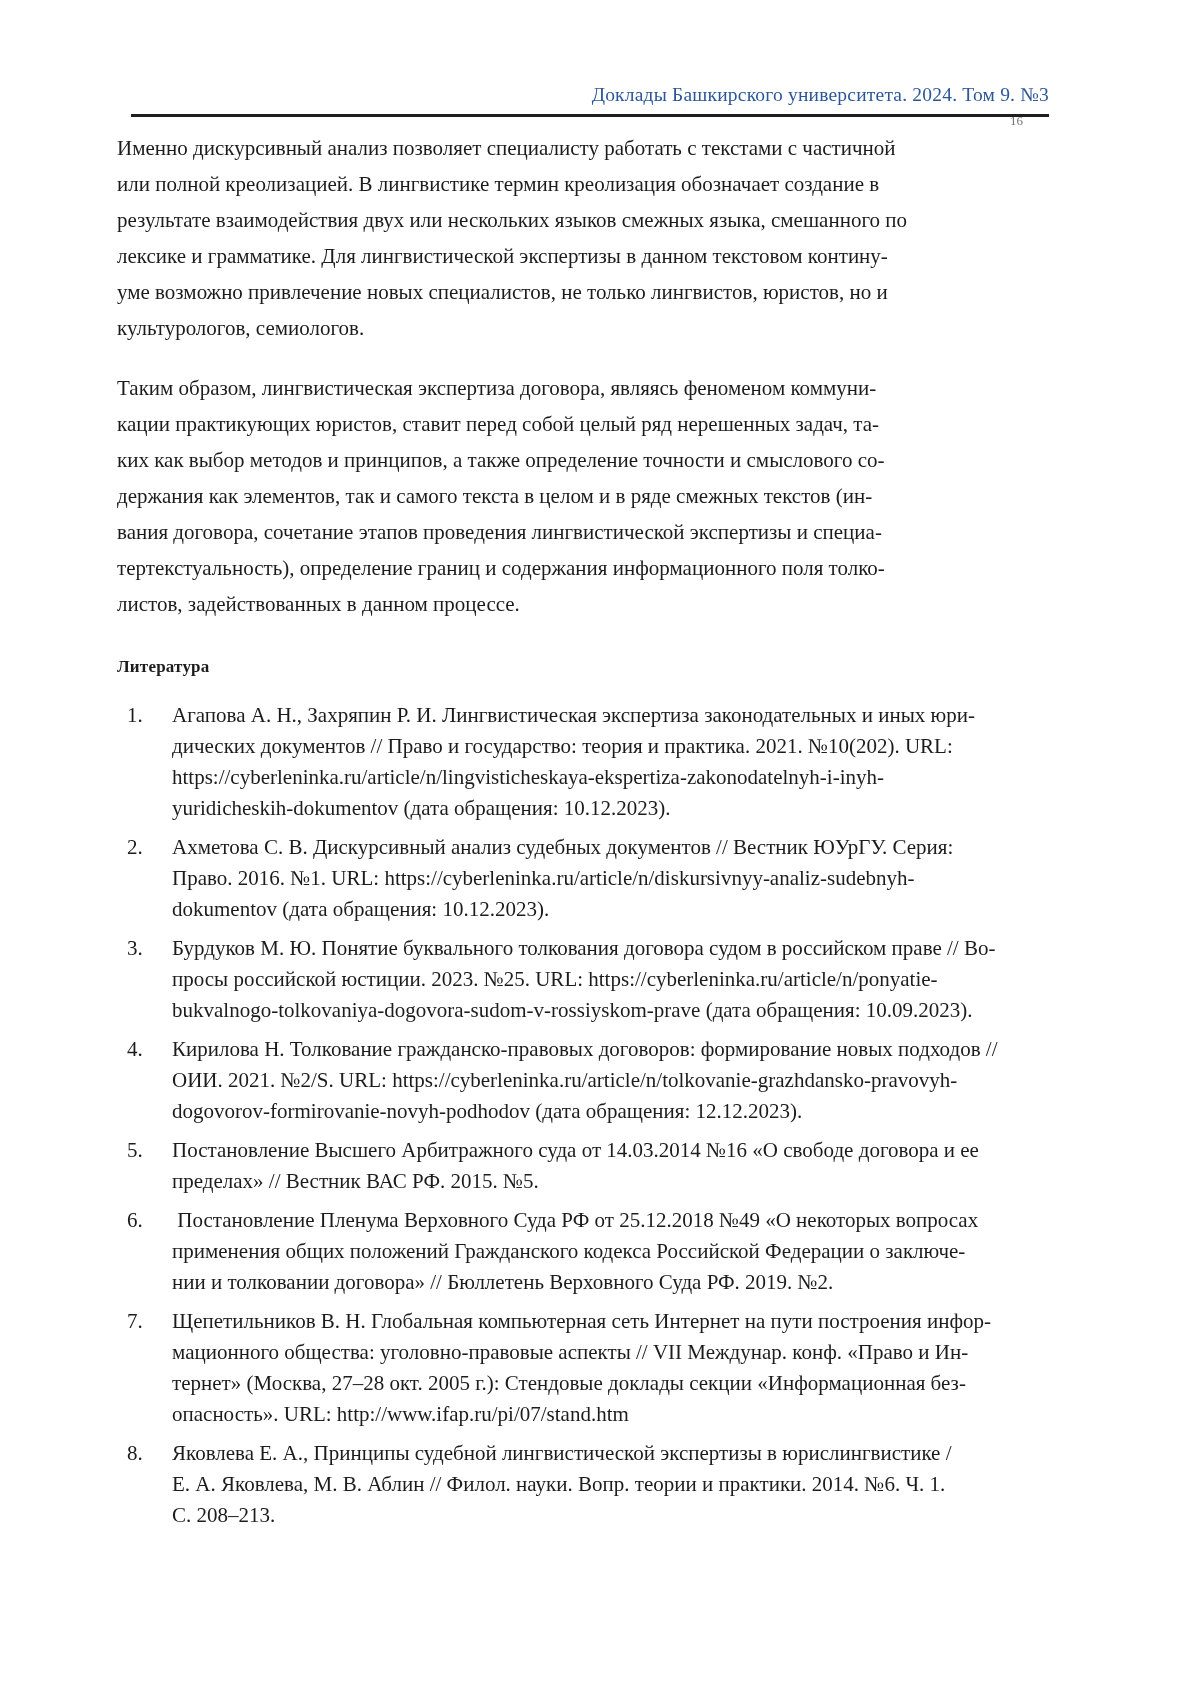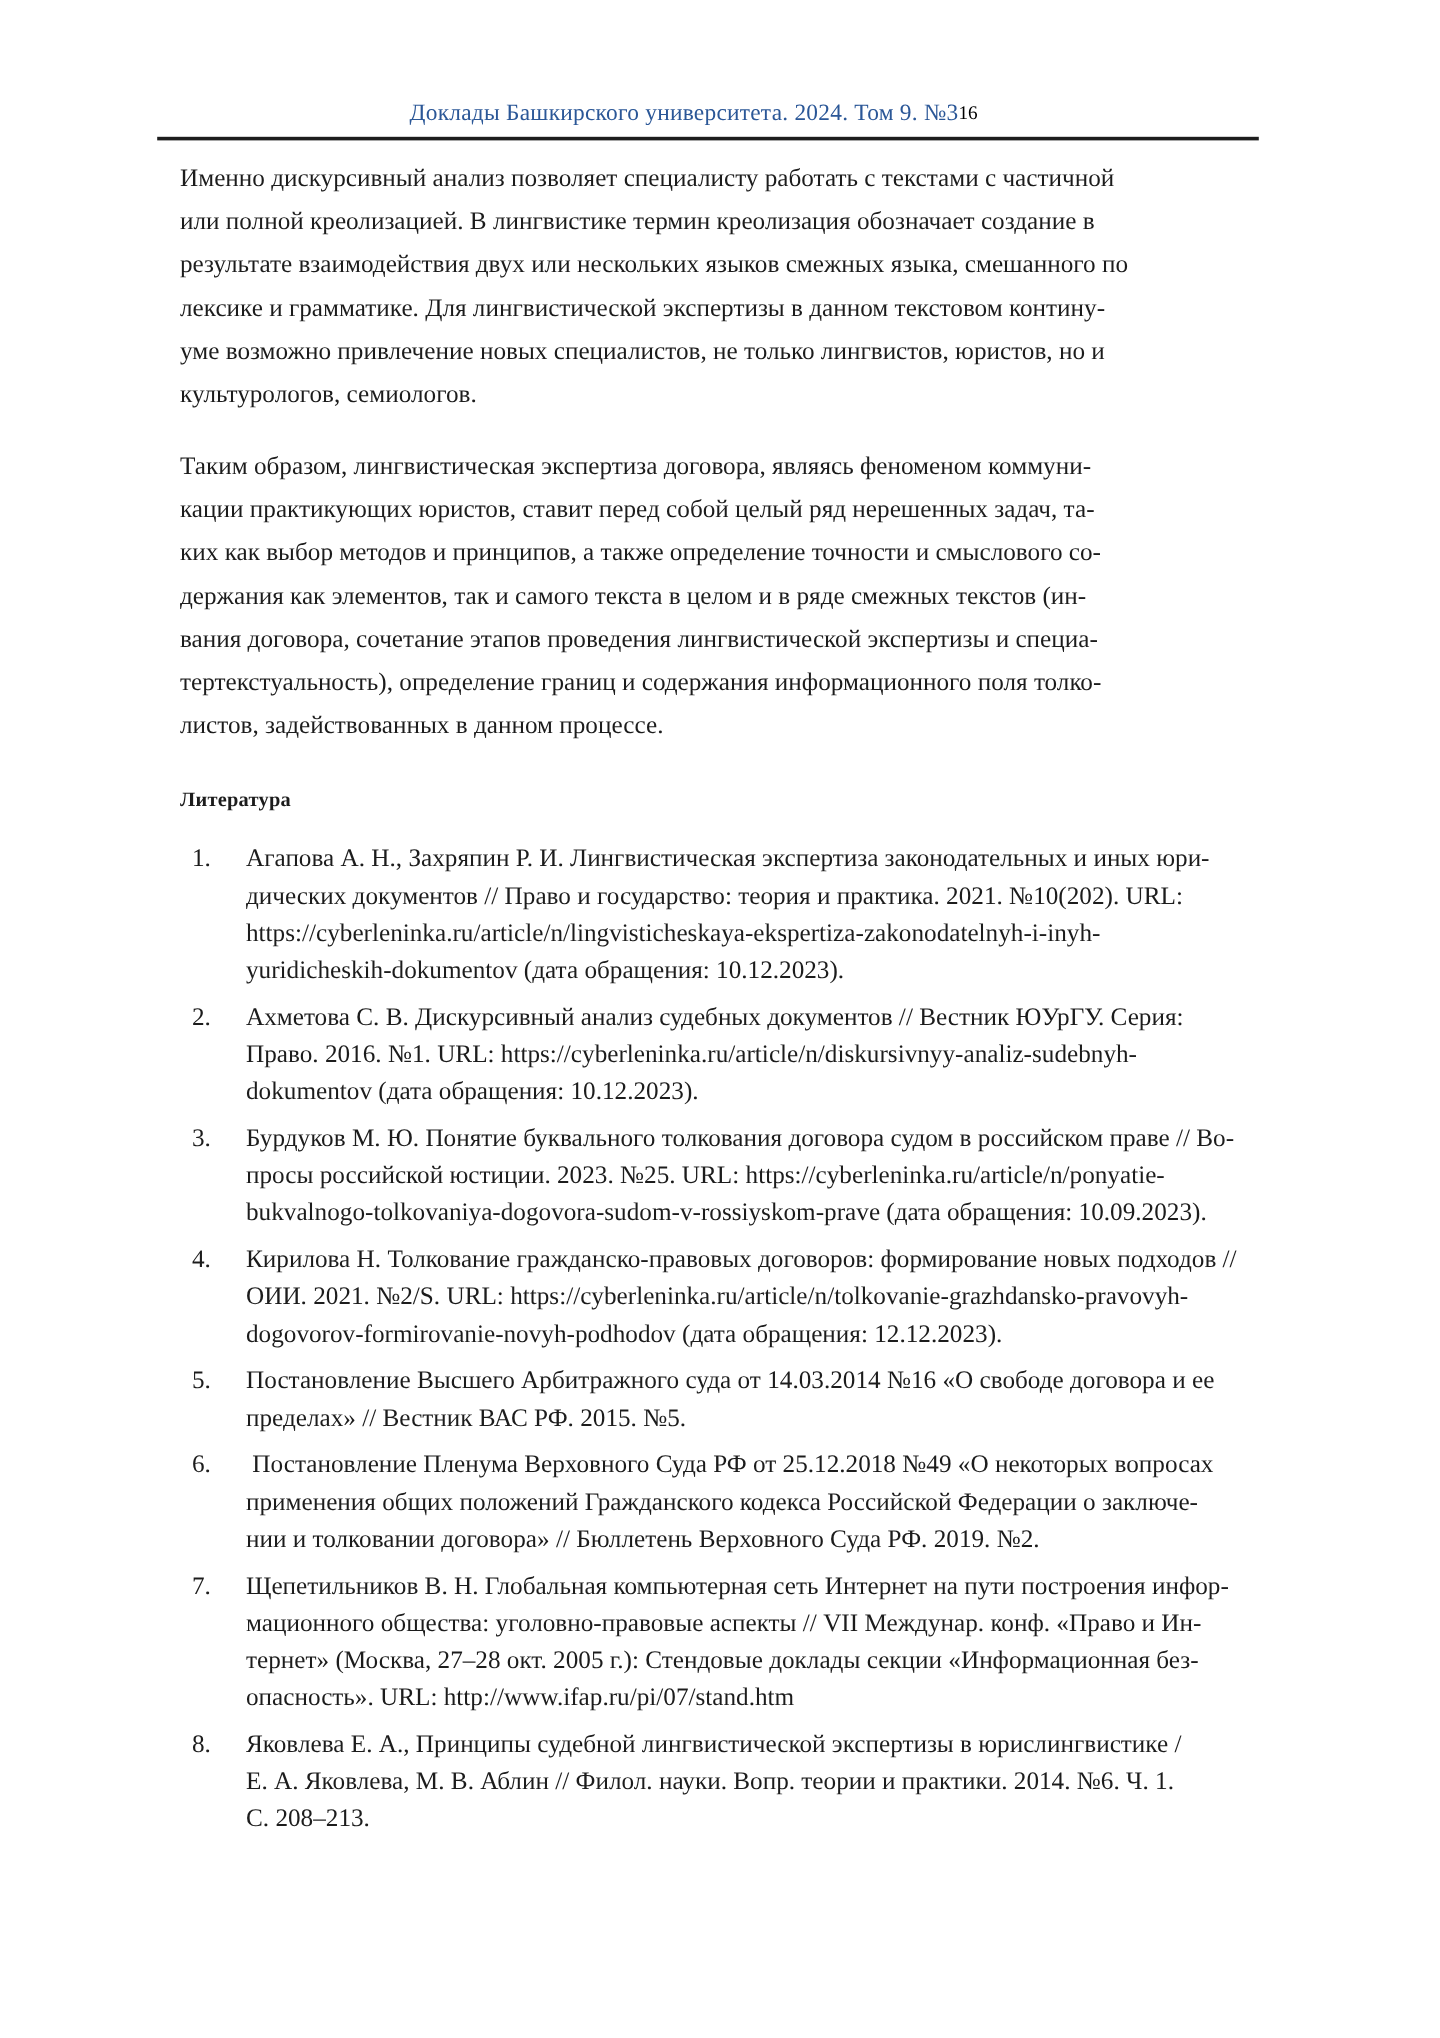--- a/index.html
+++ b/index.html
@@ -14,46 +14,47 @@
     overflow: hidden;
   }
   .running-head {
     position: absolute;
     top: 82px;
     left: 133px;
     width: 916px;
     display: flex;
     justify-content: center;
     align-items: flex-end;
+    flex-direction: column;
   }
   .journal-line {
     font-size: 19.5px;
     line-height: 26px;
     color: #2b5797;
     letter-spacing: 0.2px;
     white-space: pre;
   }
   .folio {
-    font-size: 16px;
+    font-size: 13px;
     line-height: 26px;
-    color: #000000;
+    color: #737373;
     padding-right: 26px;
   }
   .head-rule {
     position: absolute;
     top: 114px;
     left: 131px;
     width: 918px;
     height: 3px;
     background: #1e1e1e;
   }
   .content {
     position: absolute;
     top: 130px;
-    left: 150px;
+    left: 117px;
     width: 935px;
   }
   .para {
     font-size: 21px;
     line-height: 36px;
     margin: 0 0 24px 0;
   }
   .tline { white-space: pre; }
   .lit-heading {
     font-size: 17px;

